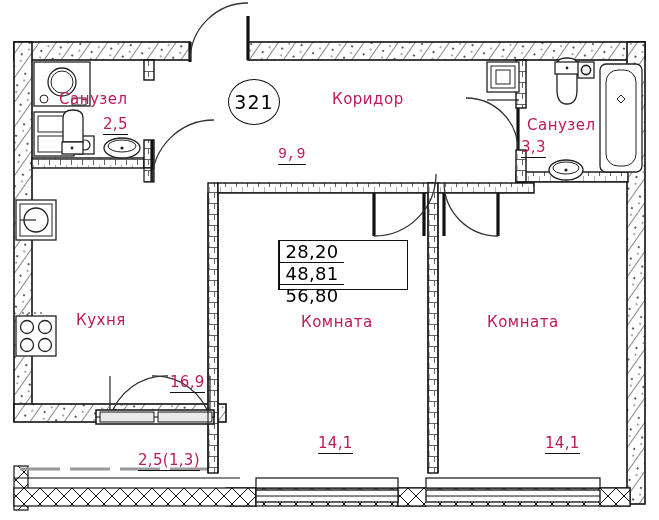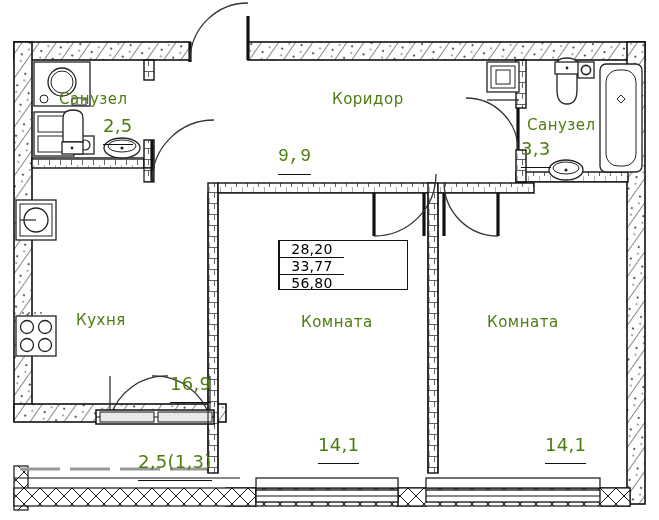--- a/index.html
+++ b/index.html
@@ -1,26 +1,26 @@
 <!DOCTYPE html>
 <html><head>
 <meta charset="utf-8">
 <style>
   html,body{margin:0;padding:0;background:#ffffff;}
   body{font-family:"DejaVu Sans","Liberation Sans",sans-serif;}
   #plan{position:relative;width:659px;height:520px;background:#fff;overflow:hidden;}
   #plan svg{position:absolute;left:0;top:0;}
-  .lbl{position:absolute;color:#4d7c0f;white-space:nowrap;font-family:"DejaVu Sans","Liberation Sans",sans-serif;}
+  .lbl{position:absolute;color:#be185d;white-space:nowrap;font-family:"DejaVu Sans","Liberation Sans",sans-serif;}
   .room-name{font-size:15px;letter-spacing:.5px;}
-  .area{font-size:18px;border-bottom:1.6px solid #111;padding-bottom:8px;letter-spacing:.3px;}
+  .area{font-size:15px;border-bottom:1.6px solid #111;padding-bottom:1px;letter-spacing:.3px;}
   .num{font-size:19px;letter-spacing:1px;}
   .ib{position:absolute;border:1.7px solid #111;background:#fff;display:flex;}
   .ib-left{display:flex;align-items:center;justify-content:center;width:62px;font-size:16px;letter-spacing:1px;}
   .ib-right{border-left:1.7px solid #111;display:flex;flex-direction:column;width:64px;}
-  .ib-right div{flex:1;display:flex;align-items:center;justify-content:center;font-size:14px;letter-spacing:.3px;}
+  .ib-right div{flex:1;display:flex;align-items:center;justify-content:center;font-size:18px;letter-spacing:.3px;}
   .ib-right div + div{border-top:1.5px solid #111;}
   .circ{position:absolute;border:1.8px solid #111;border-radius:50%;background:#fff;display:flex;align-items:center;justify-content:center;}
 </style>
 </head>
 <body>
 
 <div id="plan">
 
   <svg width="659" height="520" viewBox="0 0 659 520">
     <defs>
@@ -194,25 +194,28 @@
     </g>
 
     <g stroke="#111" stroke-width="1" fill="none">
       <line x1="438" y1="193" x2="438" y2="473"></line>
       <line x1="428" y1="193" x2="428" y2="473"></line>
       <line x1="208" y1="193" x2="208" y2="473"></line>
       <line x1="218" y1="193" x2="218" y2="473"></line>
     </g>
   </svg>
 
+  <div class="circ" style="left:228px;top:79px;width:50px;height:44px;">
+    <span class="num">321</span>
+  </div>
 
   <div class="ib" style="left:278px;top:240px;width:128px;height:48px;">
     <div class="ib-right">
       <div>28,20</div>
-      <div>33,77</div>
+      <div>48,81</div>
       <div>56,80</div>
     </div>
   </div>
 
   <div class="lbl room-name" style="left:59px;top:90px;">Санузел</div>
   <div class="lbl area" style="left:103px;top:115px;">2,5</div>
 
   <div class="lbl room-name" style="left:332px;top:90px;text-align:right;">Коридор</div>
   <div class="lbl area" style="left:278px;top:146px;font-family:Liberation Mono, monospace;">9,9</div>
 

